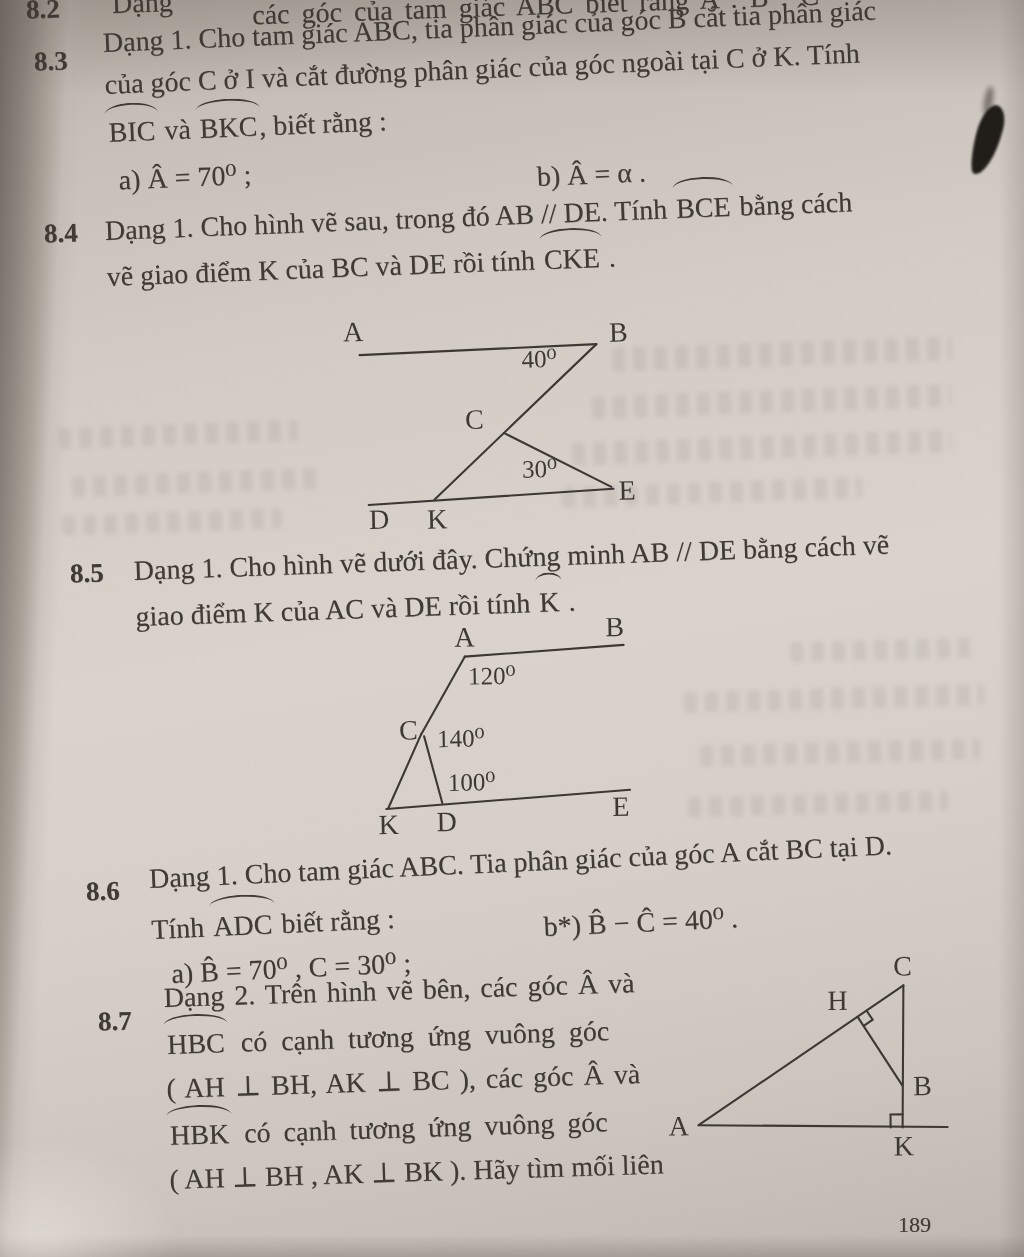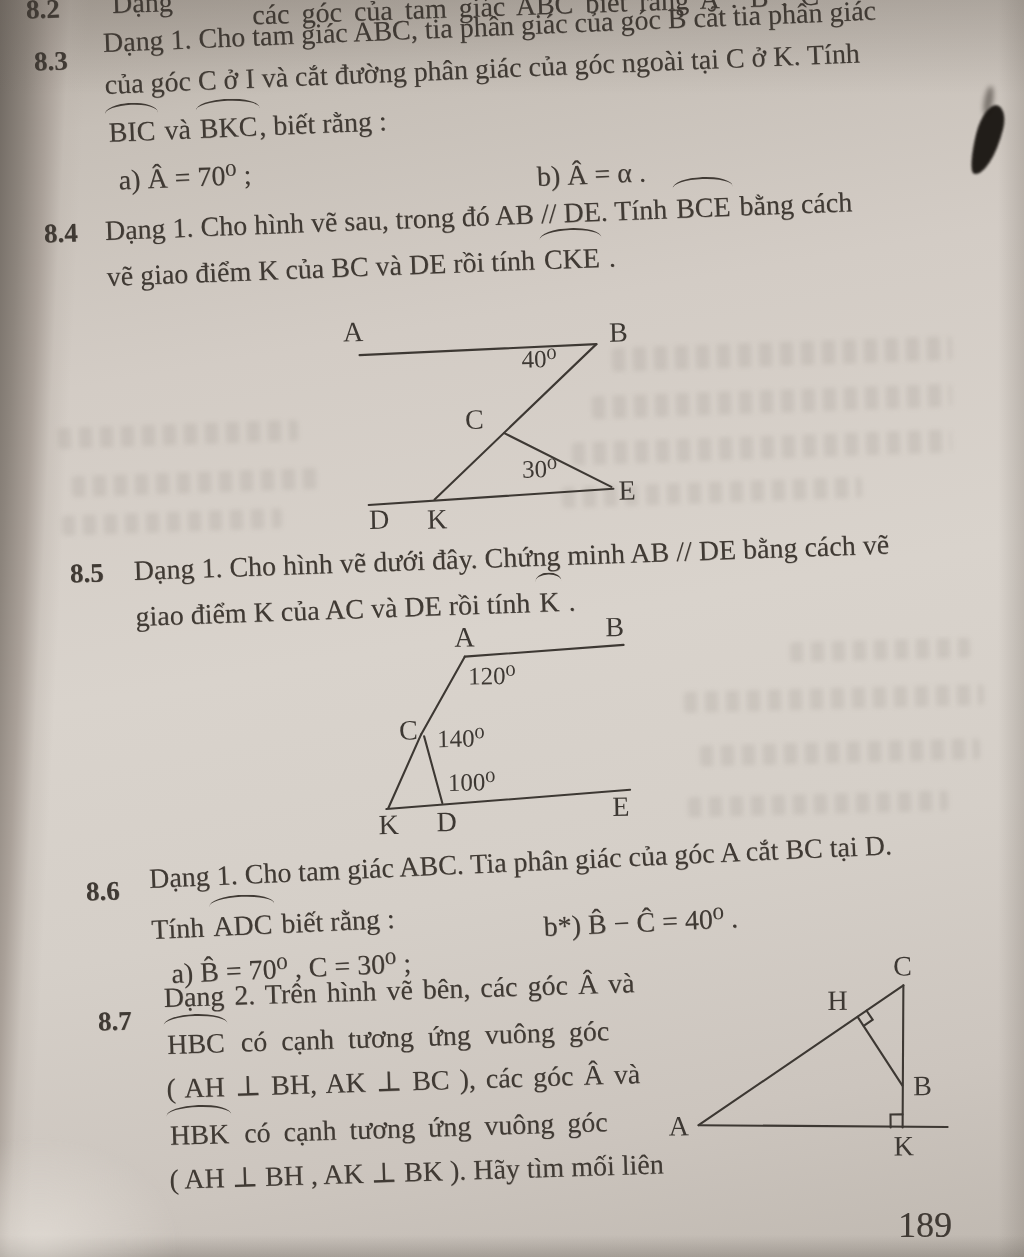--- a/index.html
+++ b/index.html
@@ -142,13 +142,13 @@
   <line x1="198" y1="71" x2="242" y2="140"></line>
   <path d="M207,65 L213,74 L204,80" stroke-width="1.8"></path>
   <path d="M230,182 L230,169 L242,169" stroke-width="1.8"></path>
   <text x="234" y="30" font-size="28">C</text>
   <text x="168" y="64" font-size="28">H</text>
   <text x="8" y="188" font-size="28">A</text>
   <text x="253" y="150" font-size="28">B</text>
   <text x="233" y="210" font-size="28">K</text>
 </svg>
 
-<div class="abs txt" style="left:898px;top:1204px;font-size:36px;">189</div>
+<div class="abs txt" style="left:898px;top:1204px;font-size:22px;">189</div>
 
 </body></html>

